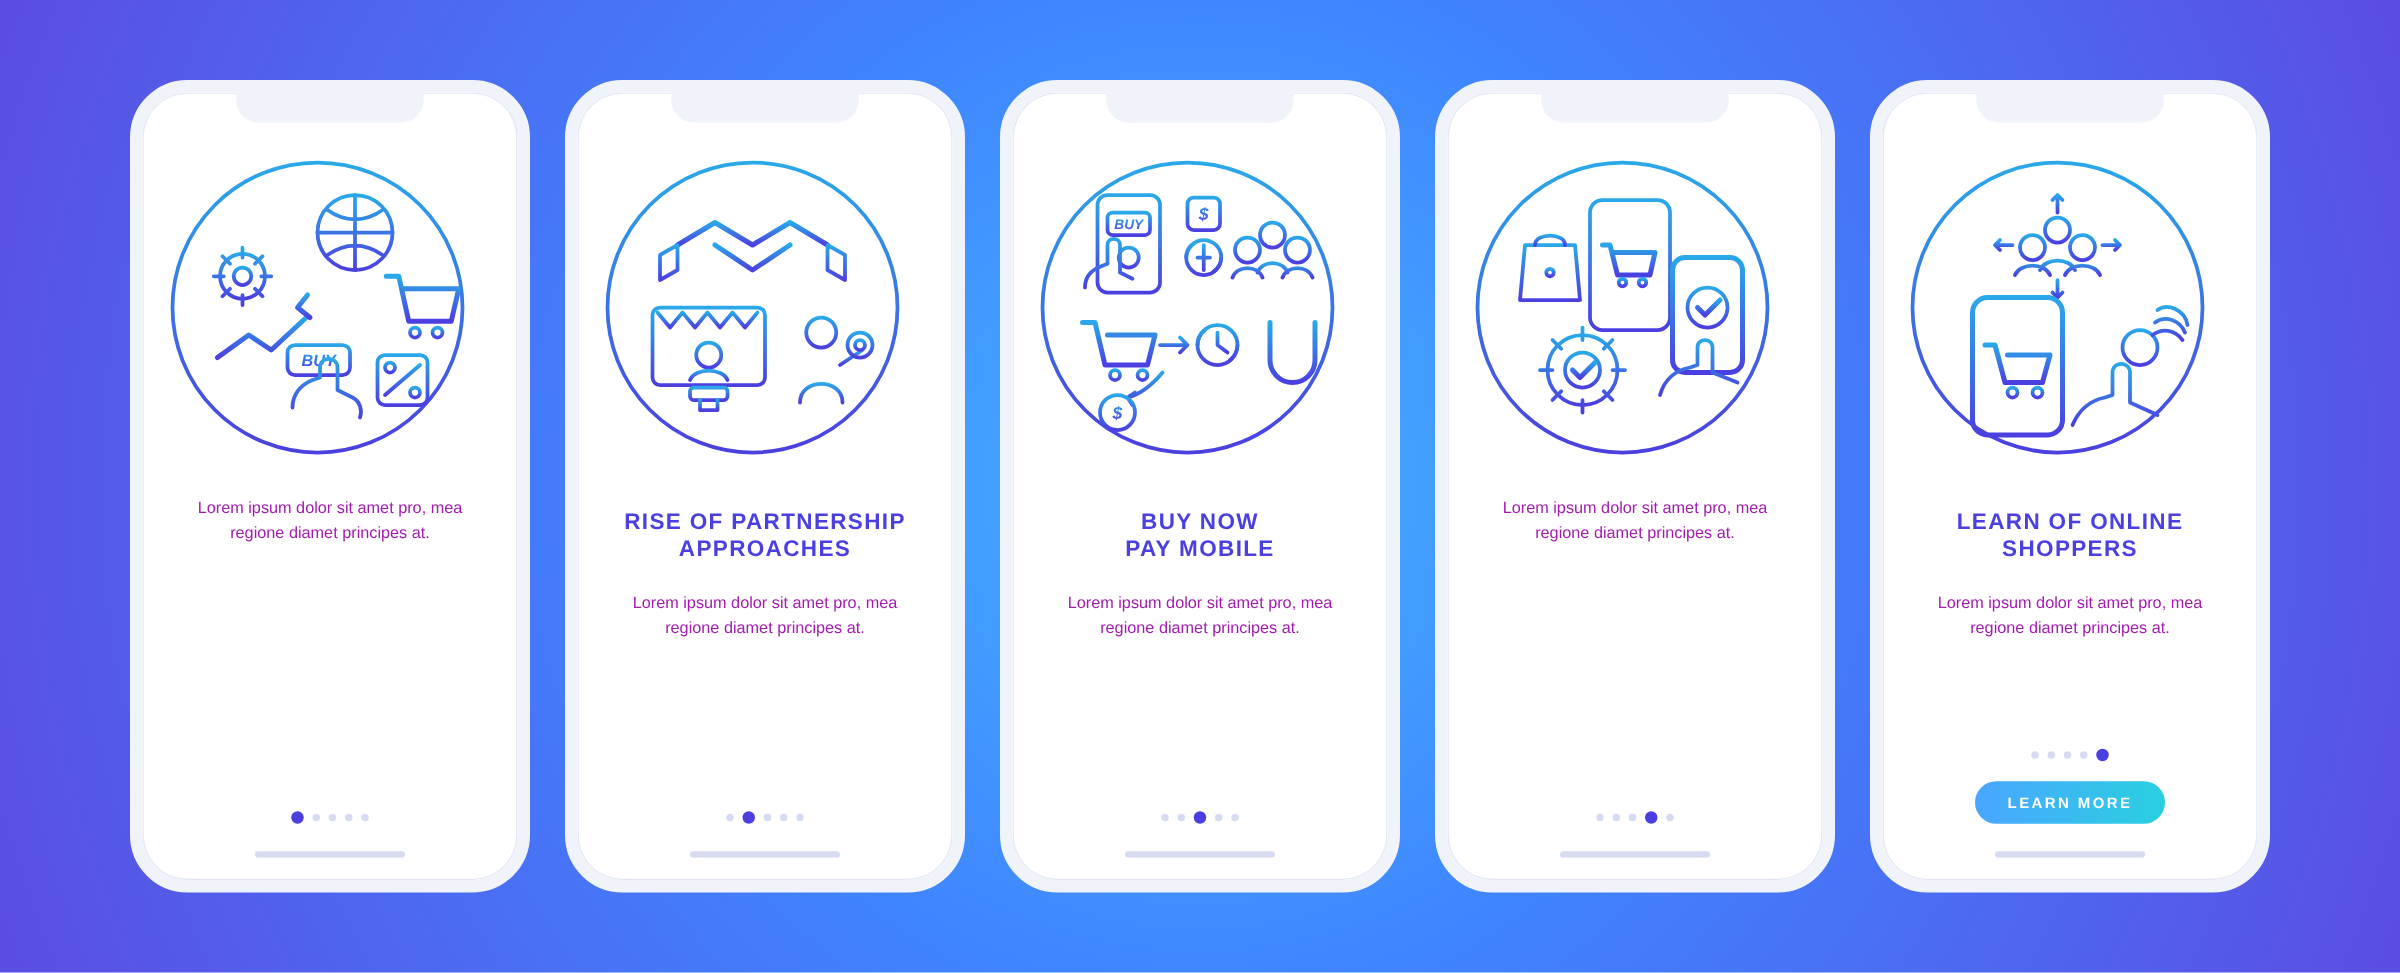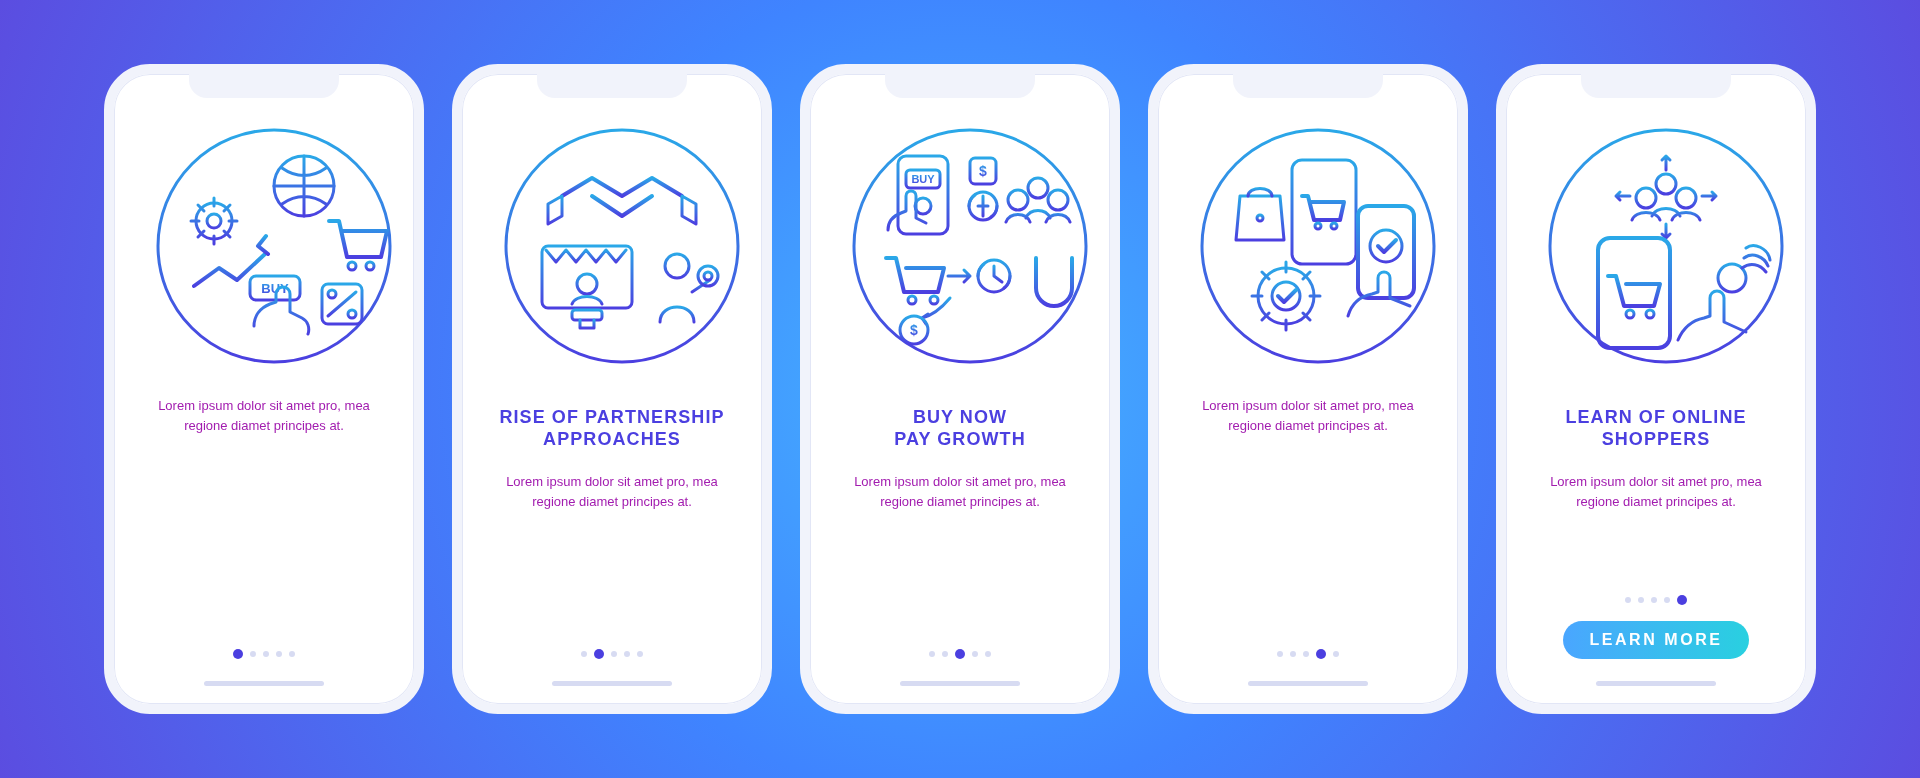--- a/index.html
+++ b/index.html
@@ -42,21 +42,22 @@
     height: 24px;
     background: #f1f3fb;
     border-radius: 0 0 18px 18px;
   }
   .illus {
     width: 260px;
     height: 260px;
     margin-top: 22px;
     display: flex;
     align-items: center;
-    justify-content: flex-end;
+    justify-content: flex-start;
+    font-style: italic;
   }
   .title {
     margin-top: 28px;
     font-size: 18px;
     font-weight: 800;
     letter-spacing: .06em;
     text-align: center;
     line-height: 1.25;
     color: #4b3fe0;
     padding: 0 14px;
@@ -94,21 +95,21 @@
   .dot.active {
     width: 10px; height: 10px; border-radius: 5px;
     background: #4b3fe0;
   }
   .cta {
     padding: 10px 26px;
     border: none;
     border-radius: 22px;
     background: linear-gradient(90deg, #4aa6ff, #29d0e0);
     color: #fff;
-    font-size: 16px;
+    font-size: 12px;
     font-weight: 700;
     letter-spacing: .16em;
     cursor: pointer;
   }
   .home-bar {
     width: 120px; height: 5px; border-radius: 3px; background: #d7dbf2;
     margin-top: 6px;
   }
   
   .illus svg { width: 240px; height: 240px; }
@@ -247,21 +248,21 @@
 
         <path class="stroke" d="M186 132v30a18 18 0 0 0 36 0v-30"></path>
         <path class="thin" d="M186 142h12m12 0h12"></path>
 
         <path class="thin" d="M100 172c-10 12-20 18-28 20m4 6-4-6 6-4"></path>
         <circle cx="64" cy="204" r="14" class="thin"></circle>
         <text x="64" y="209" text-anchor="middle" font-size="14" font-weight="700" fill="url(#grad)">$</text>
       </svg>
     </div>
     <div class="title">BUY NOW
-PAY GROWTH</div>
+PAY MOBILE</div>
     <div class="desc">Lorem ipsum dolor sit amet pro, mea regione diamet principes at.</div>
     <div class="footer">
       <div class="dots">
         <span class="dot"></span>
         <span class="dot"></span>
         <span class="dot active"></span>
         <span class="dot"></span>
         <span class="dot"></span>
       </div>
       <div class="home-bar"></div>

